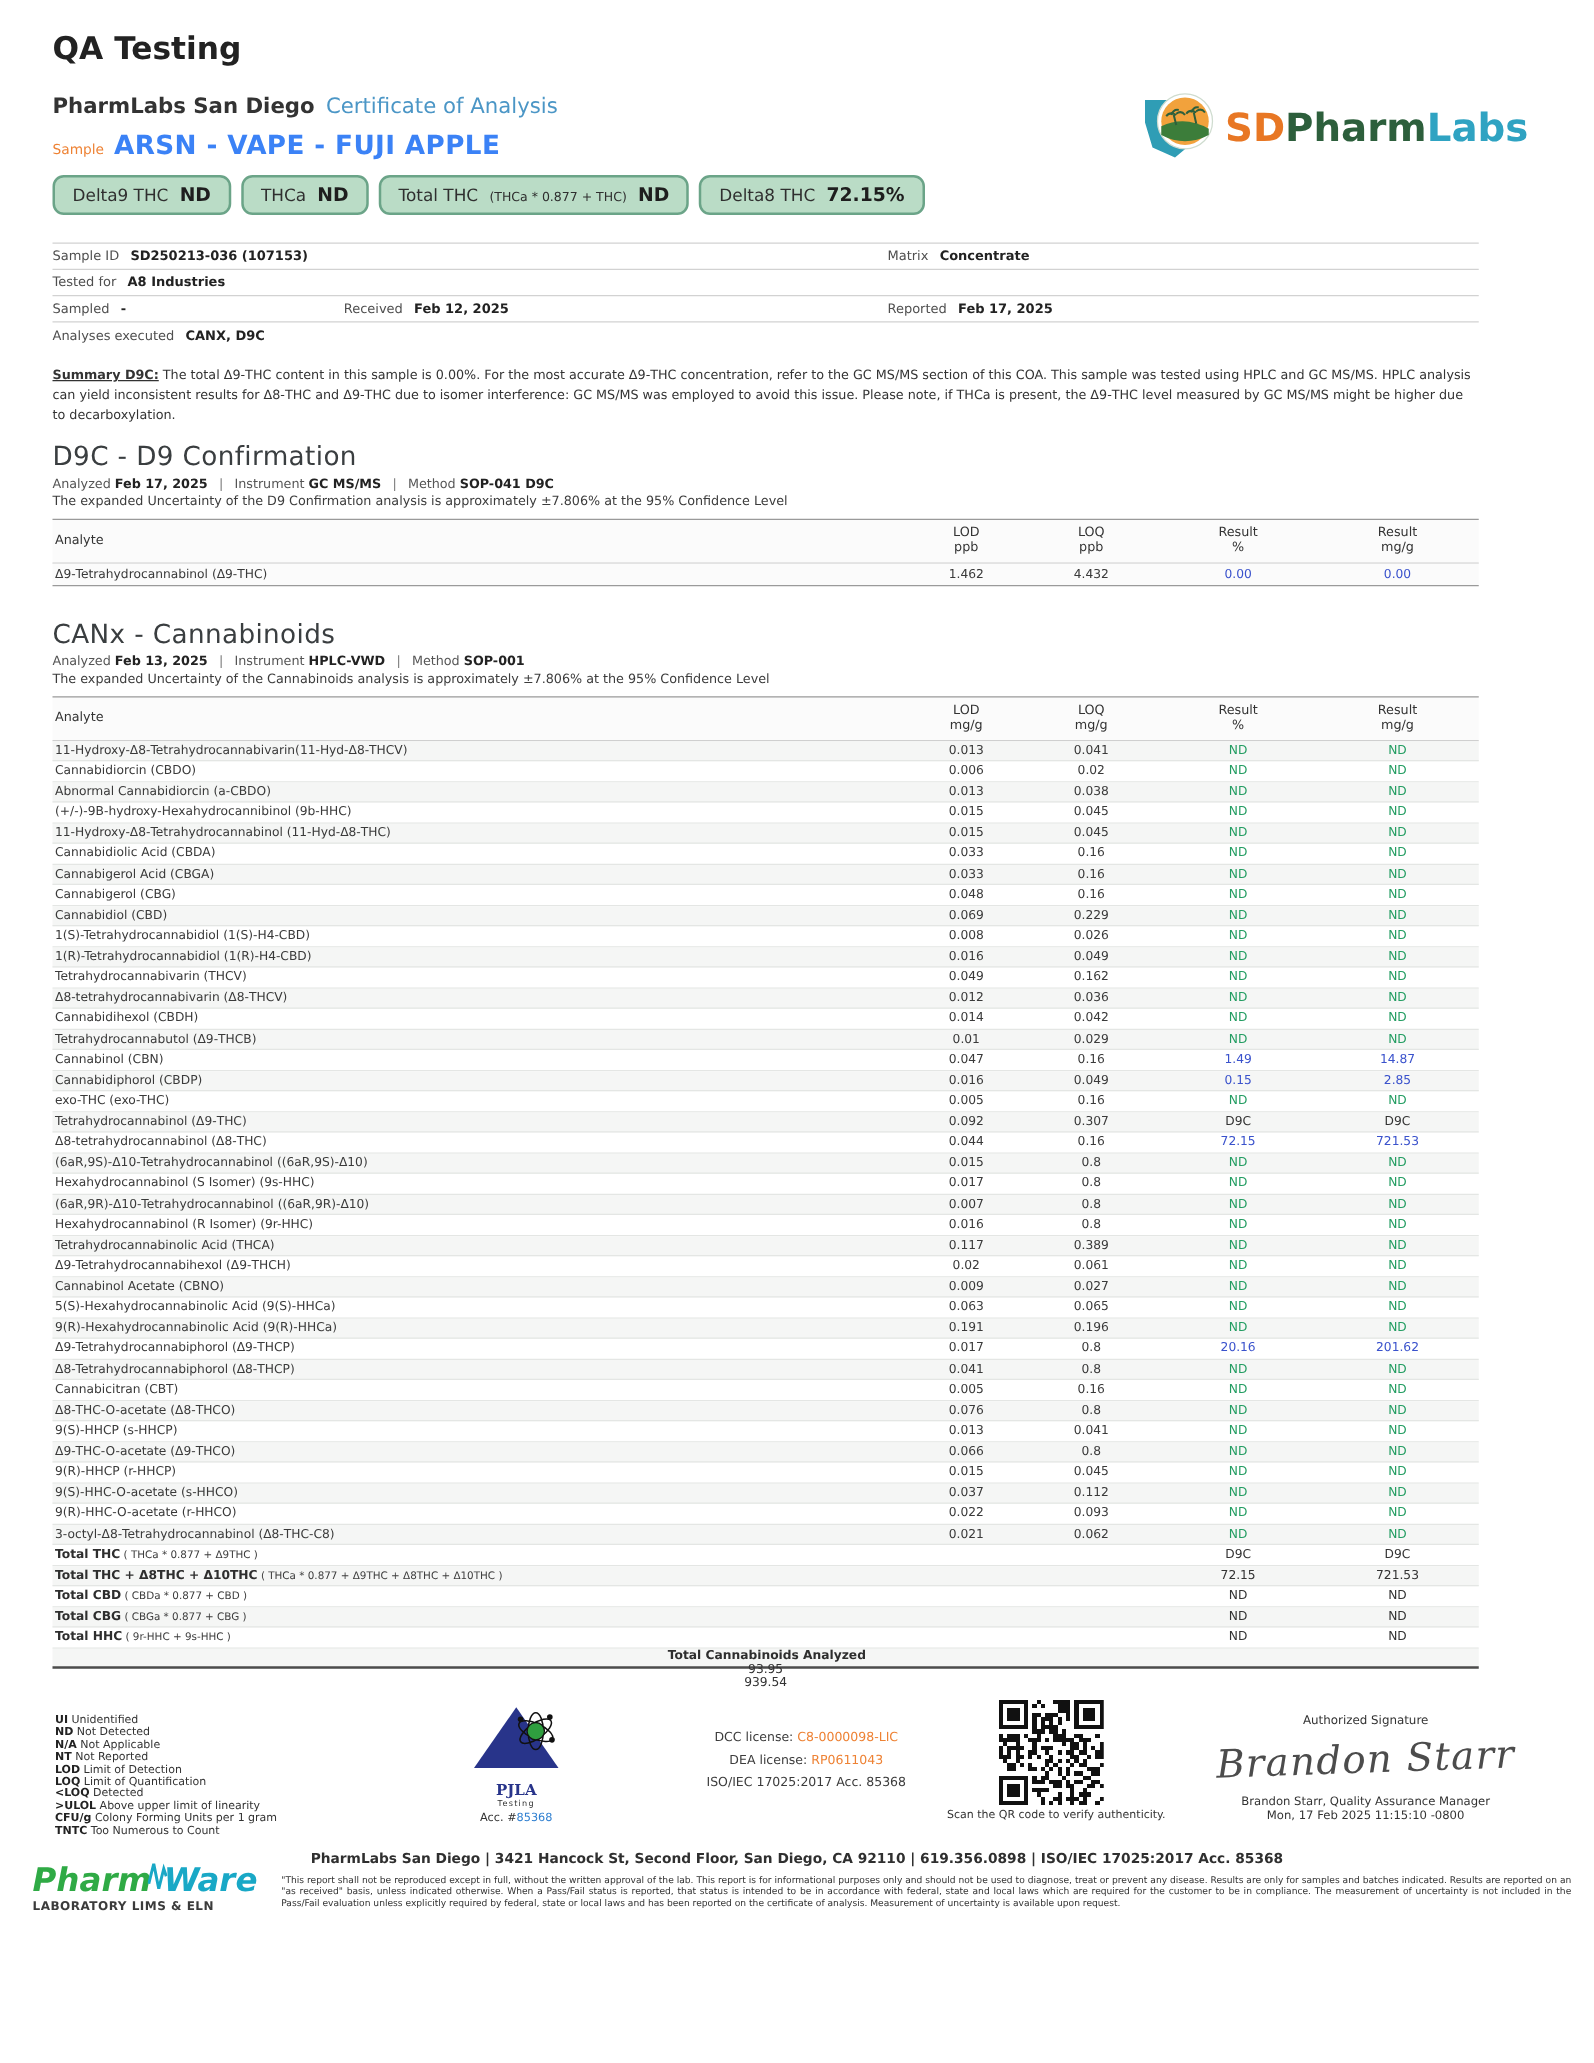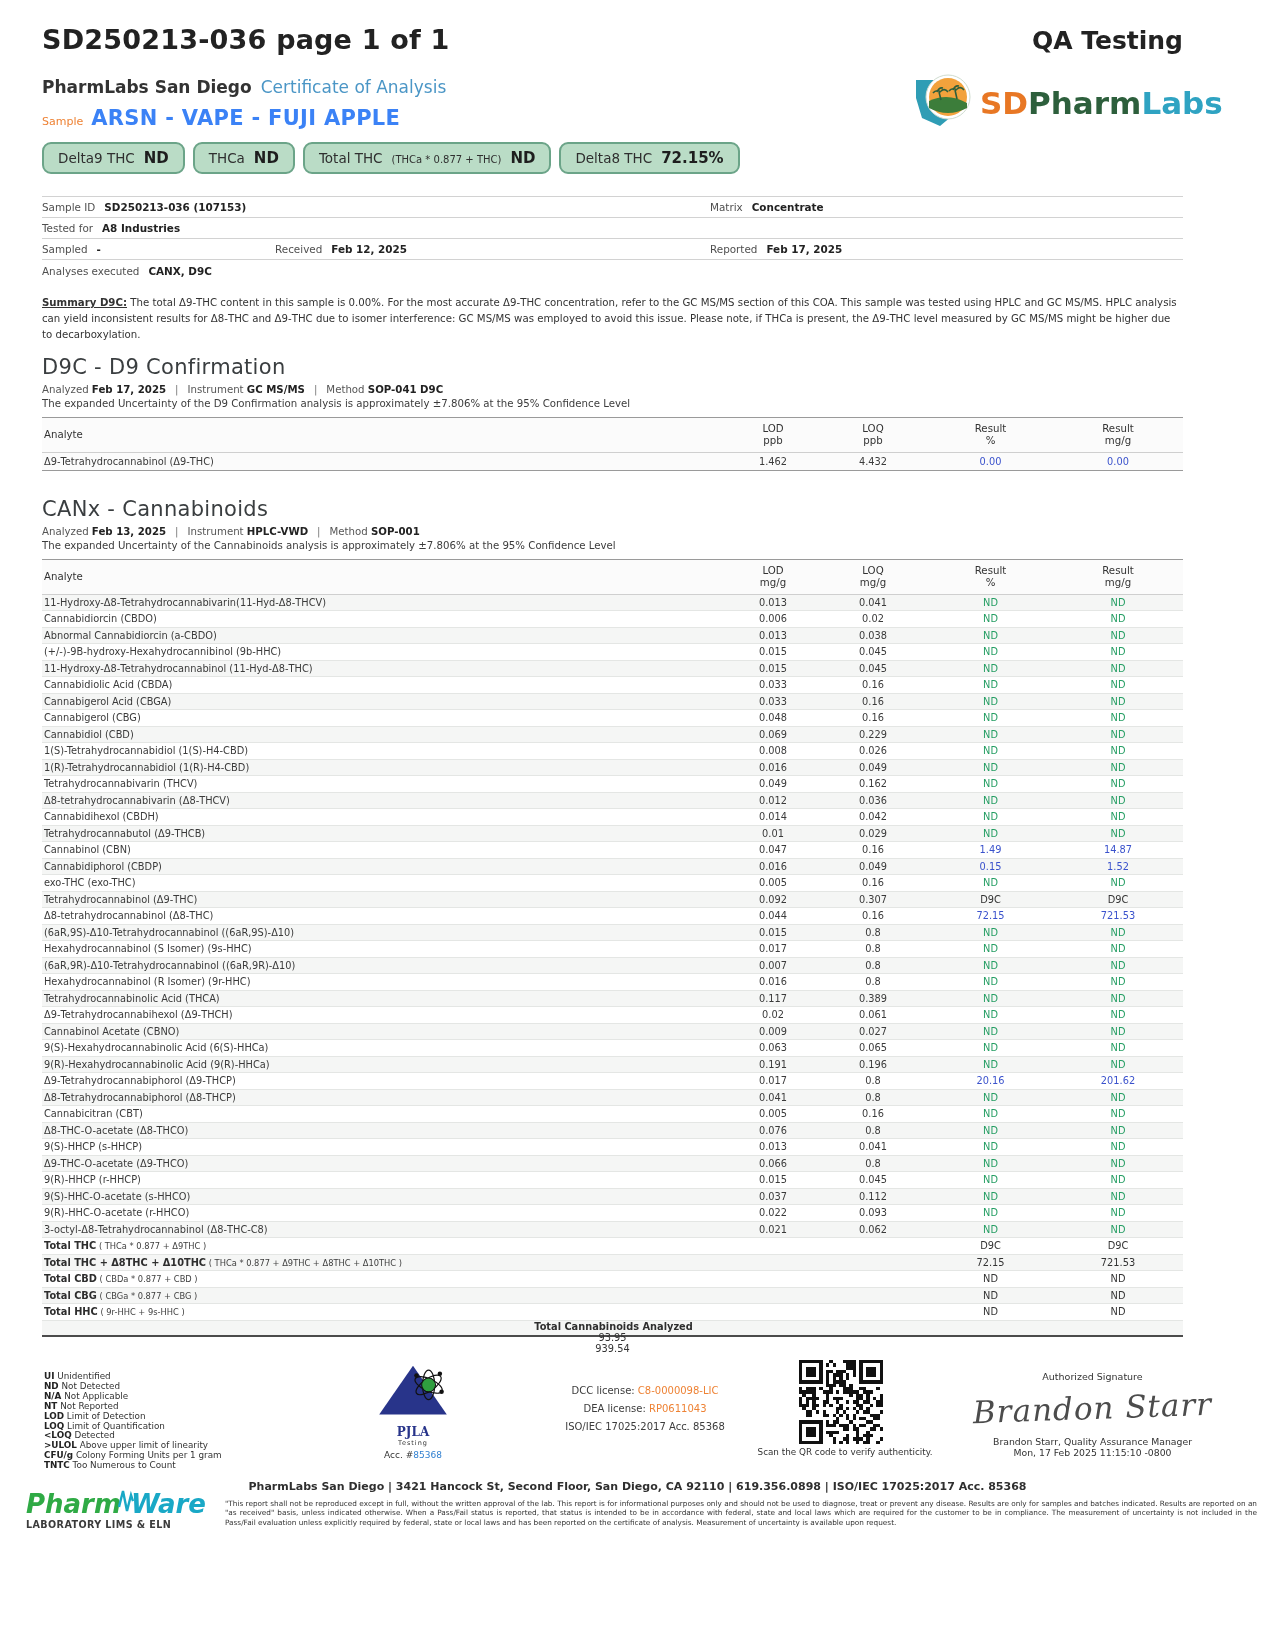--- a/index.html
+++ b/index.html
@@ -130,21 +130,20 @@
   .pw-ware{color:var(--ware-teal);}
   .pw-sub{font-size:9.6px;font-weight:bold;color:#3b3b3b;letter-spacing:.4px;margin-top:2px;}
   .pw-pulse{display:inline-block;vertical-align:baseline;margin:0 -3px;}
 </style>
 </head>
 <body>
 
 <div class="content">
 
   <div class="title-row">
-    <div class="doc-title">SD250213-036 page 1 of 1</div>
     <div class="qa-title">QA Testing</div>
   </div>
 
   <div class="lab-row">
     <span class="lab-name">PharmLabs San Diego</span>
     <span class="coa-label">Certificate of Analysis</span>
   </div>
 
   <div class="sample-row">
     <span class="sample-label">Sample</span>
@@ -376,21 +375,21 @@
           <div class="c-num">0.047</div>
           <div class="c-num">0.16</div>
           <div class="c-num v-blue">1.49</div>
           <div class="c-num v-blue">14.87</div>
         </div>
         <div class="t-row">
           <div class="c-analyte">Cannabidiphorol (CBDP)</div>
           <div class="c-num">0.016</div>
           <div class="c-num">0.049</div>
           <div class="c-num v-blue">0.15</div>
-          <div class="c-num v-blue">1.52</div>
+          <div class="c-num v-blue">2.85</div>
         </div>
         <div class="t-row">
           <div class="c-analyte">exo-THC (exo-THC)</div>
           <div class="c-num">0.005</div>
           <div class="c-num">0.16</div>
           <div class="c-num v-green">ND</div>
           <div class="c-num v-green">ND</div>
         </div>
         <div class="t-row">
           <div class="c-analyte">Tetrahydrocannabinol (Δ9-THC)</div>
@@ -449,21 +448,21 @@
           <div class="c-num v-green">ND</div>
         </div>
         <div class="t-row">
           <div class="c-analyte">Cannabinol Acetate (CBNO)</div>
           <div class="c-num">0.009</div>
           <div class="c-num">0.027</div>
           <div class="c-num v-green">ND</div>
           <div class="c-num v-green">ND</div>
         </div>
         <div class="t-row">
-          <div class="c-analyte">9(S)-Hexahydrocannabinolic Acid (6(S)-HHCa)</div>
+          <div class="c-analyte">5(S)-Hexahydrocannabinolic Acid (9(S)-HHCa)</div>
           <div class="c-num">0.063</div>
           <div class="c-num">0.065</div>
           <div class="c-num v-green">ND</div>
           <div class="c-num v-green">ND</div>
         </div>
         <div class="t-row">
           <div class="c-analyte">9(R)-Hexahydrocannabinolic Acid (9(R)-HHCa)</div>
           <div class="c-num">0.191</div>
           <div class="c-num">0.196</div>
           <div class="c-num v-green">ND</div>

